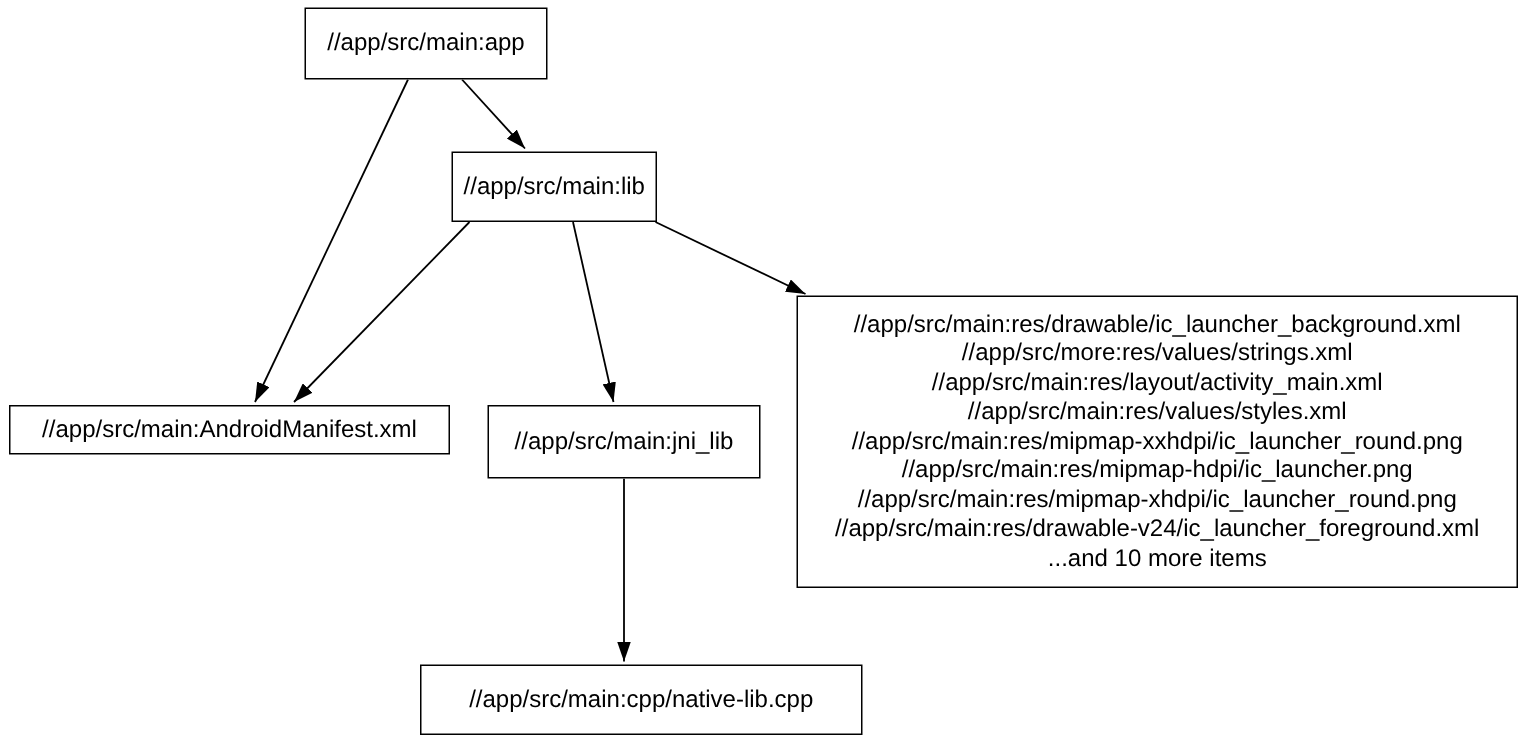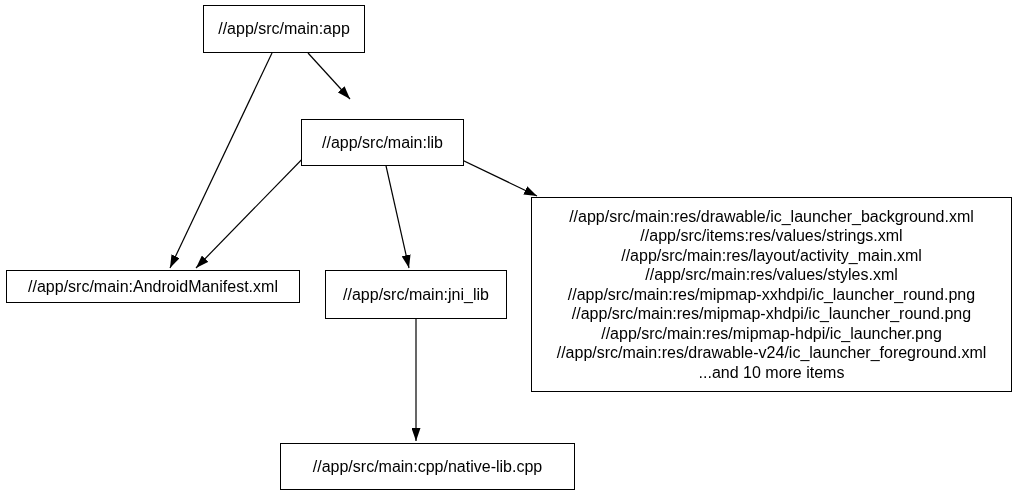--- a/index.html
+++ b/index.html
@@ -65,40 +65,40 @@
     <line class="edge" x1="313" y1="148" x2="196" y2="268" marker-end="url(#arrow)"></line>
     <line class="edge" x1="382" y1="148" x2="409" y2="268" marker-end="url(#arrow)"></line>
     <line class="edge" x1="437" y1="148" x2="537" y2="196" marker-end="url(#arrow)"></line>
     <line class="edge" x1="416" y1="319" x2="416" y2="441" marker-end="url(#arrow)"></line>
   </svg>
 
   <div class="node" style="left:203px; top:5px; width:162px; height:48px;">
     <span>//app/src/main:app</span>
   </div>
 
-  <div class="node" style="left:301px; top:119px; width:163px; height:47px;text-align:center;">
+  <div class="node" style="left:301px; top:101px; width:137px; height:47px;text-align:center;">
     <span>//app/src/main:lib</span>
   </div>
 
   <div class="node" style="left:6px; top:270px; width:294px; height:33px;">
     <span>//app/src/main:AndroidManifest.xml</span>
   </div>
 
   <div class="node" style="left:325px; top:270px; width:182px; height:49px;">
     <span>//app/src/main:jni_lib</span>
   </div>
 
   <div class="node multiline" style="left:531px; top:197px; width:481px; height:195px;">
     <span class="line">//app/src/main:res/drawable/ic_launcher_background.xml</span>
-    <span class="line">//app/src/items:res/values/strings.xml</span>
+    <span class="line">//app/src/more:res/values/strings.xml</span>
     <span class="line">//app/src/main:res/layout/activity_main.xml</span>
     <span class="line">//app/src/main:res/values/styles.xml</span>
     <span class="line">//app/src/main:res/mipmap-xxhdpi/ic_launcher_round.png</span>
+    <span class="line">//app/src/main:res/mipmap-hdpi/ic_launcher.png</span>
     <span class="line">//app/src/main:res/mipmap-xhdpi/ic_launcher_round.png</span>
-    <span class="line">//app/src/main:res/mipmap-hdpi/ic_launcher.png</span>
     <span class="line">//app/src/main:res/drawable-v24/ic_launcher_foreground.xml</span>
     <span class="line">...and 10 more items</span>
   </div>
 
   <div class="node" style="left:280px; top:443px; width:295px; height:47px;">
     <span>//app/src/main:cpp/native-lib.cpp</span>
   </div>
 
 </div>
 

